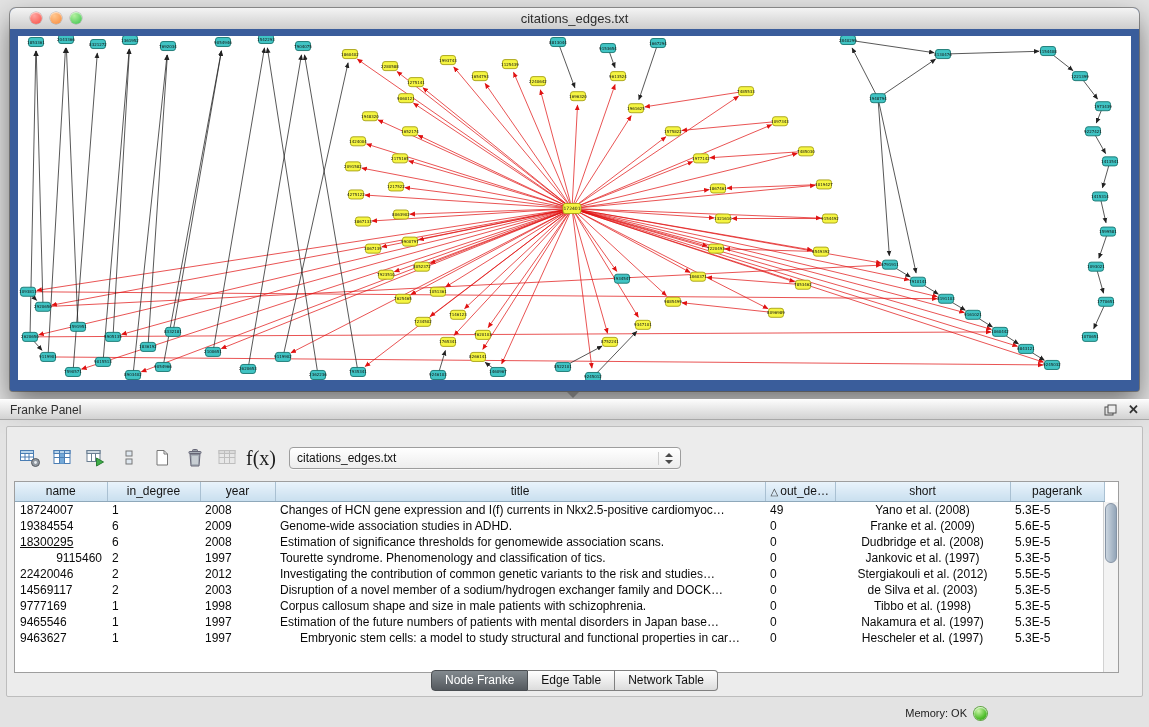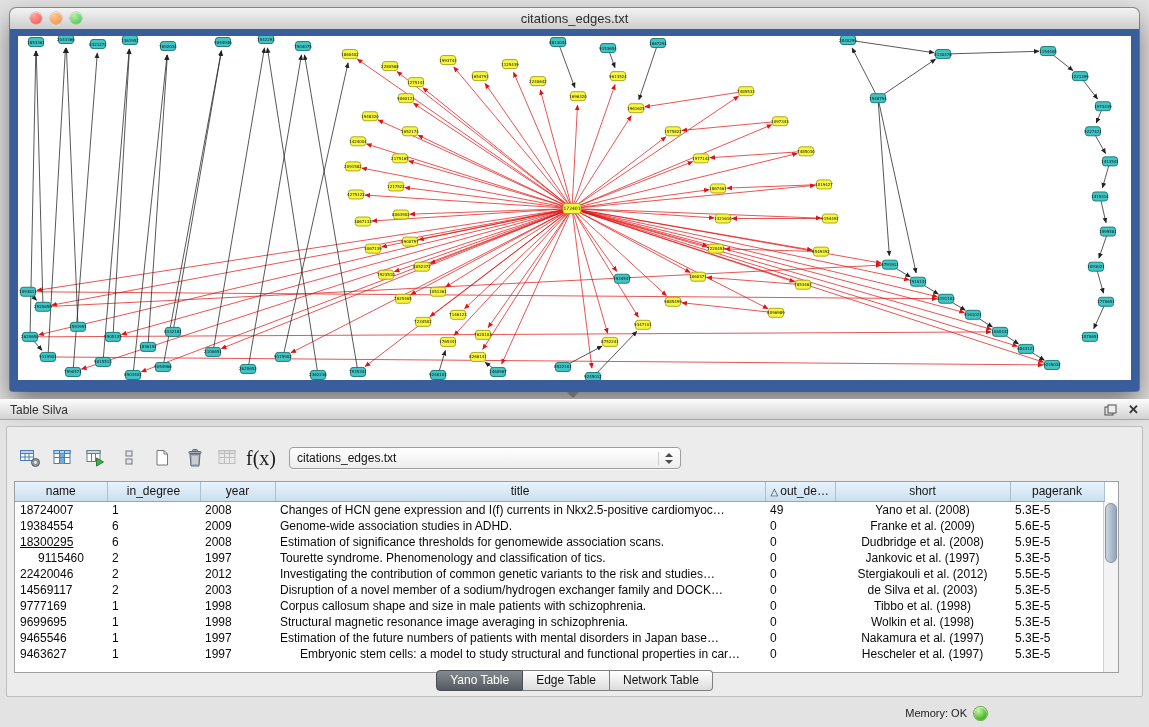--- a/index.html
+++ b/index.html
@@ -660,21 +660,21 @@
             <text x="925" y="19.5" text-anchor="middle" font-size="4" fill="#151515" font-family="DejaVu Sans, sans-serif">8130476</text>
           </g>
         </svg>
     </div>
   </div>
 </div>
 
 <div class="splitter"></div>
 
 <div class="panel-titlebar">
-  <span>Table Silva</span>
+  <span>Franke Panel</span>
   <span class="panel-spacer"></span>
   <span class="panel-icons">
     <svg width="13" height="12" viewBox="0 0 13 12">
       <rect x="1" y="3" width="8" height="8" fill="none" stroke="#4e4e4e"></rect>
       <rect x="4" y="1" width="8" height="8" fill="#ededed" stroke="#4e4e4e"></rect>
     </svg>
     <span class="close-glyph">✕</span>
   </span>
 </div>
 
@@ -796,21 +796,21 @@
           <tr>
             <td style="text-align: left; text-decoration: underline;">18300295</td>
             <td style="text-align: left;">6</td>
             <td style="text-align: left;">2008</td>
             <td style="text-align: left;">Estimation of significance thresholds for genomewide association scans.</td>
             <td style="text-align: left;">0</td>
             <td style="text-align: center;">Dudbridge et al. (2008)</td>
             <td style="text-align: left;">5.9E-5</td>
           </tr>
           <tr>
-            <td style="text-align: center;">9115460</td>
+            <td style="text-align: right;">9115460</td>
             <td style="text-align: left;">2</td>
             <td style="text-align: left;">1997</td>
             <td style="text-align: left;">Tourette syndrome. Phenomenology and classification of tics.</td>
             <td style="text-align: left;">0</td>
             <td style="text-align: center;">Jankovic et al. (1997)</td>
             <td style="text-align: left;">5.3E-5</td>
           </tr>
           <tr>
             <td style="text-align: left;">22420046</td>
             <td style="text-align: left;">2</td>
@@ -832,29 +832,20 @@
           <tr>
             <td style="text-align: left;">9777169</td>
             <td style="text-align: left;">1</td>
             <td style="text-align: left;">1998</td>
             <td style="text-align: left;">Corpus callosum shape and size in male patients with schizophrenia.</td>
             <td style="text-align: left;">0</td>
             <td style="text-align: center;">Tibbo et al. (1998)</td>
             <td style="text-align: left;">5.3E-5</td>
           </tr>
           <tr>
-            <td style="text-align: left;">9699695</td>
-            <td style="text-align: left;">1</td>
-            <td style="text-align: left;">1998</td>
-            <td style="text-align: left;">Structural magnetic resonance image averaging in schizophrenia.</td>
-            <td style="text-align: left;">0</td>
-            <td style="text-align: center;">Wolkin et al. (1998)</td>
-            <td style="text-align: left;">5.3E-5</td>
-          </tr>
-          <tr>
             <td style="text-align: left;">9465546</td>
             <td style="text-align: left;">1</td>
             <td style="text-align: left;">1997</td>
             <td style="text-align: left;">Estimation of the future numbers of patients with mental disorders in Japan base…</td>
             <td style="text-align: left;">0</td>
             <td style="text-align: center;">Nakamura et al. (1997)</td>
             <td style="text-align: left;">5.3E-5</td>
           </tr>
           <tr>
             <td style="text-align: left;">9463627</td>
@@ -866,21 +857,21 @@
             <td style="text-align: left;">5.3E-5</td>
           </tr>
         </tbody>
     </table>
     <div class="vscroll">
       <div class="vthumb"></div>
     </div>
   </div>
 
   <div class="tabs">
-    <div class="tab selected">Yano Table</div>
+    <div class="tab selected">Node Franke</div>
     <div class="tab">Edge Table</div>
     <div class="tab">Network Table</div>
   </div>
 </div>
 
 <div class="statusbar">
   <span>Memory: OK</span>
   <span class="memdot"></span>
 </div>
 

